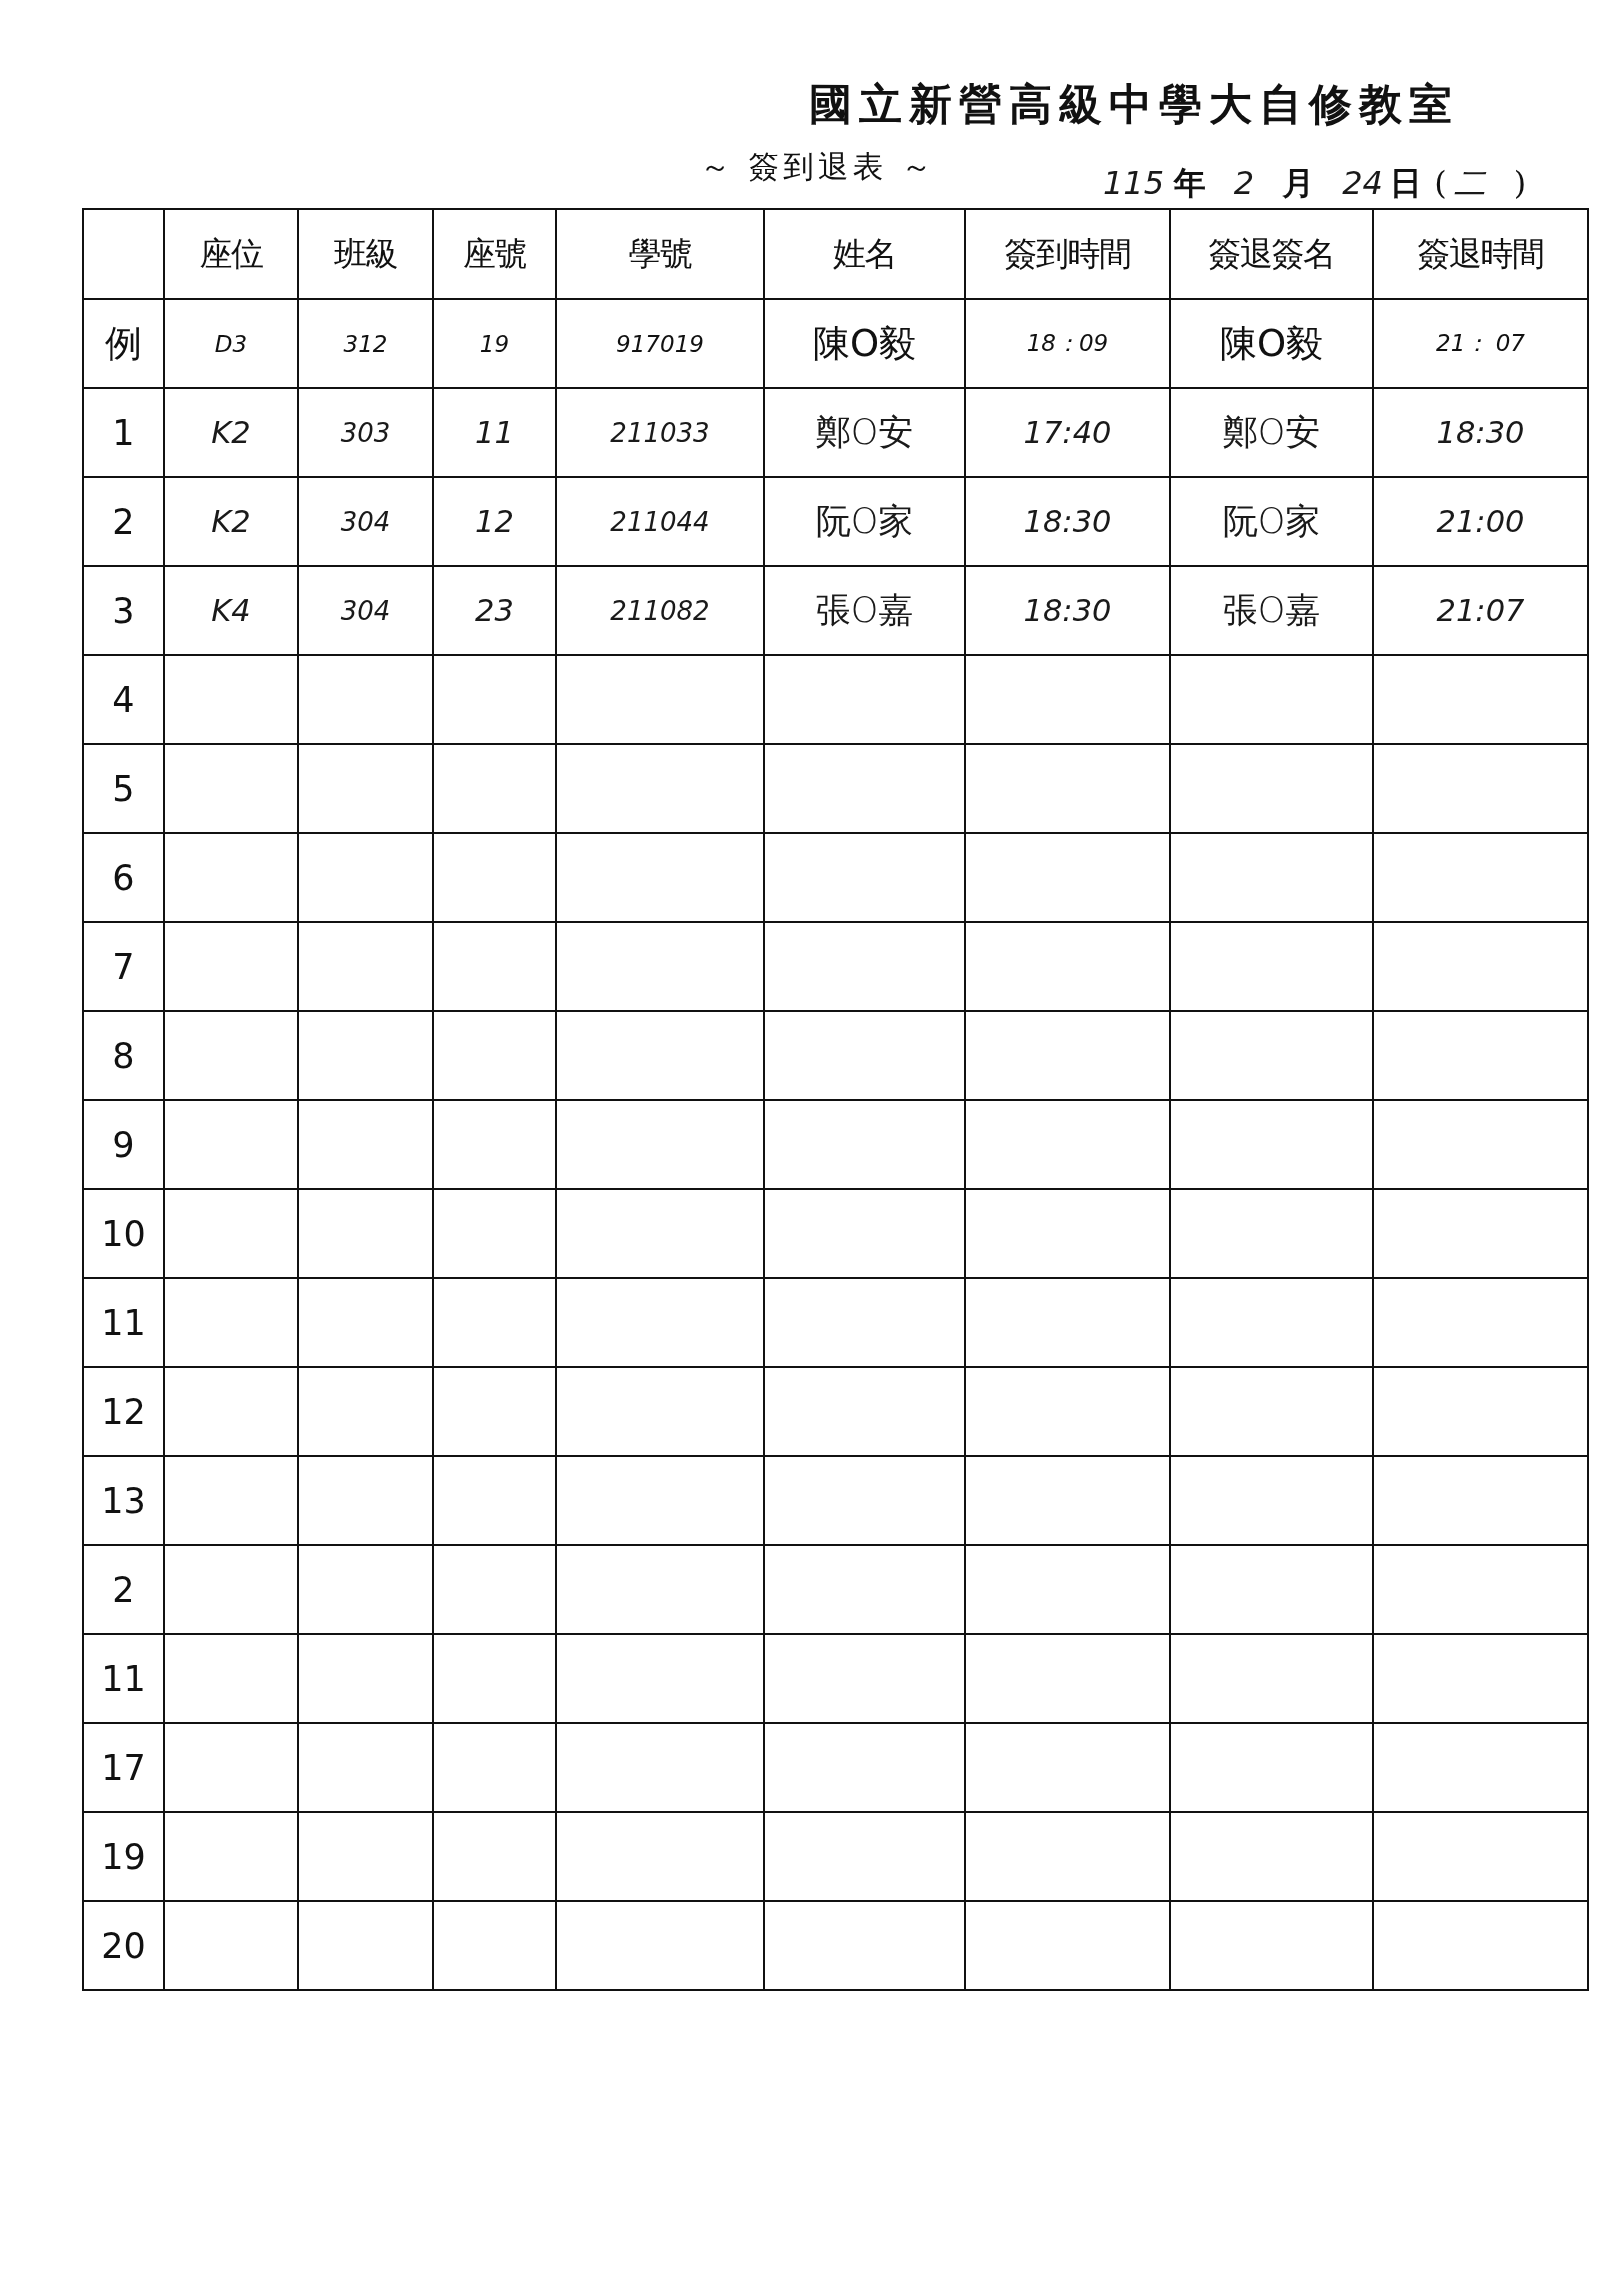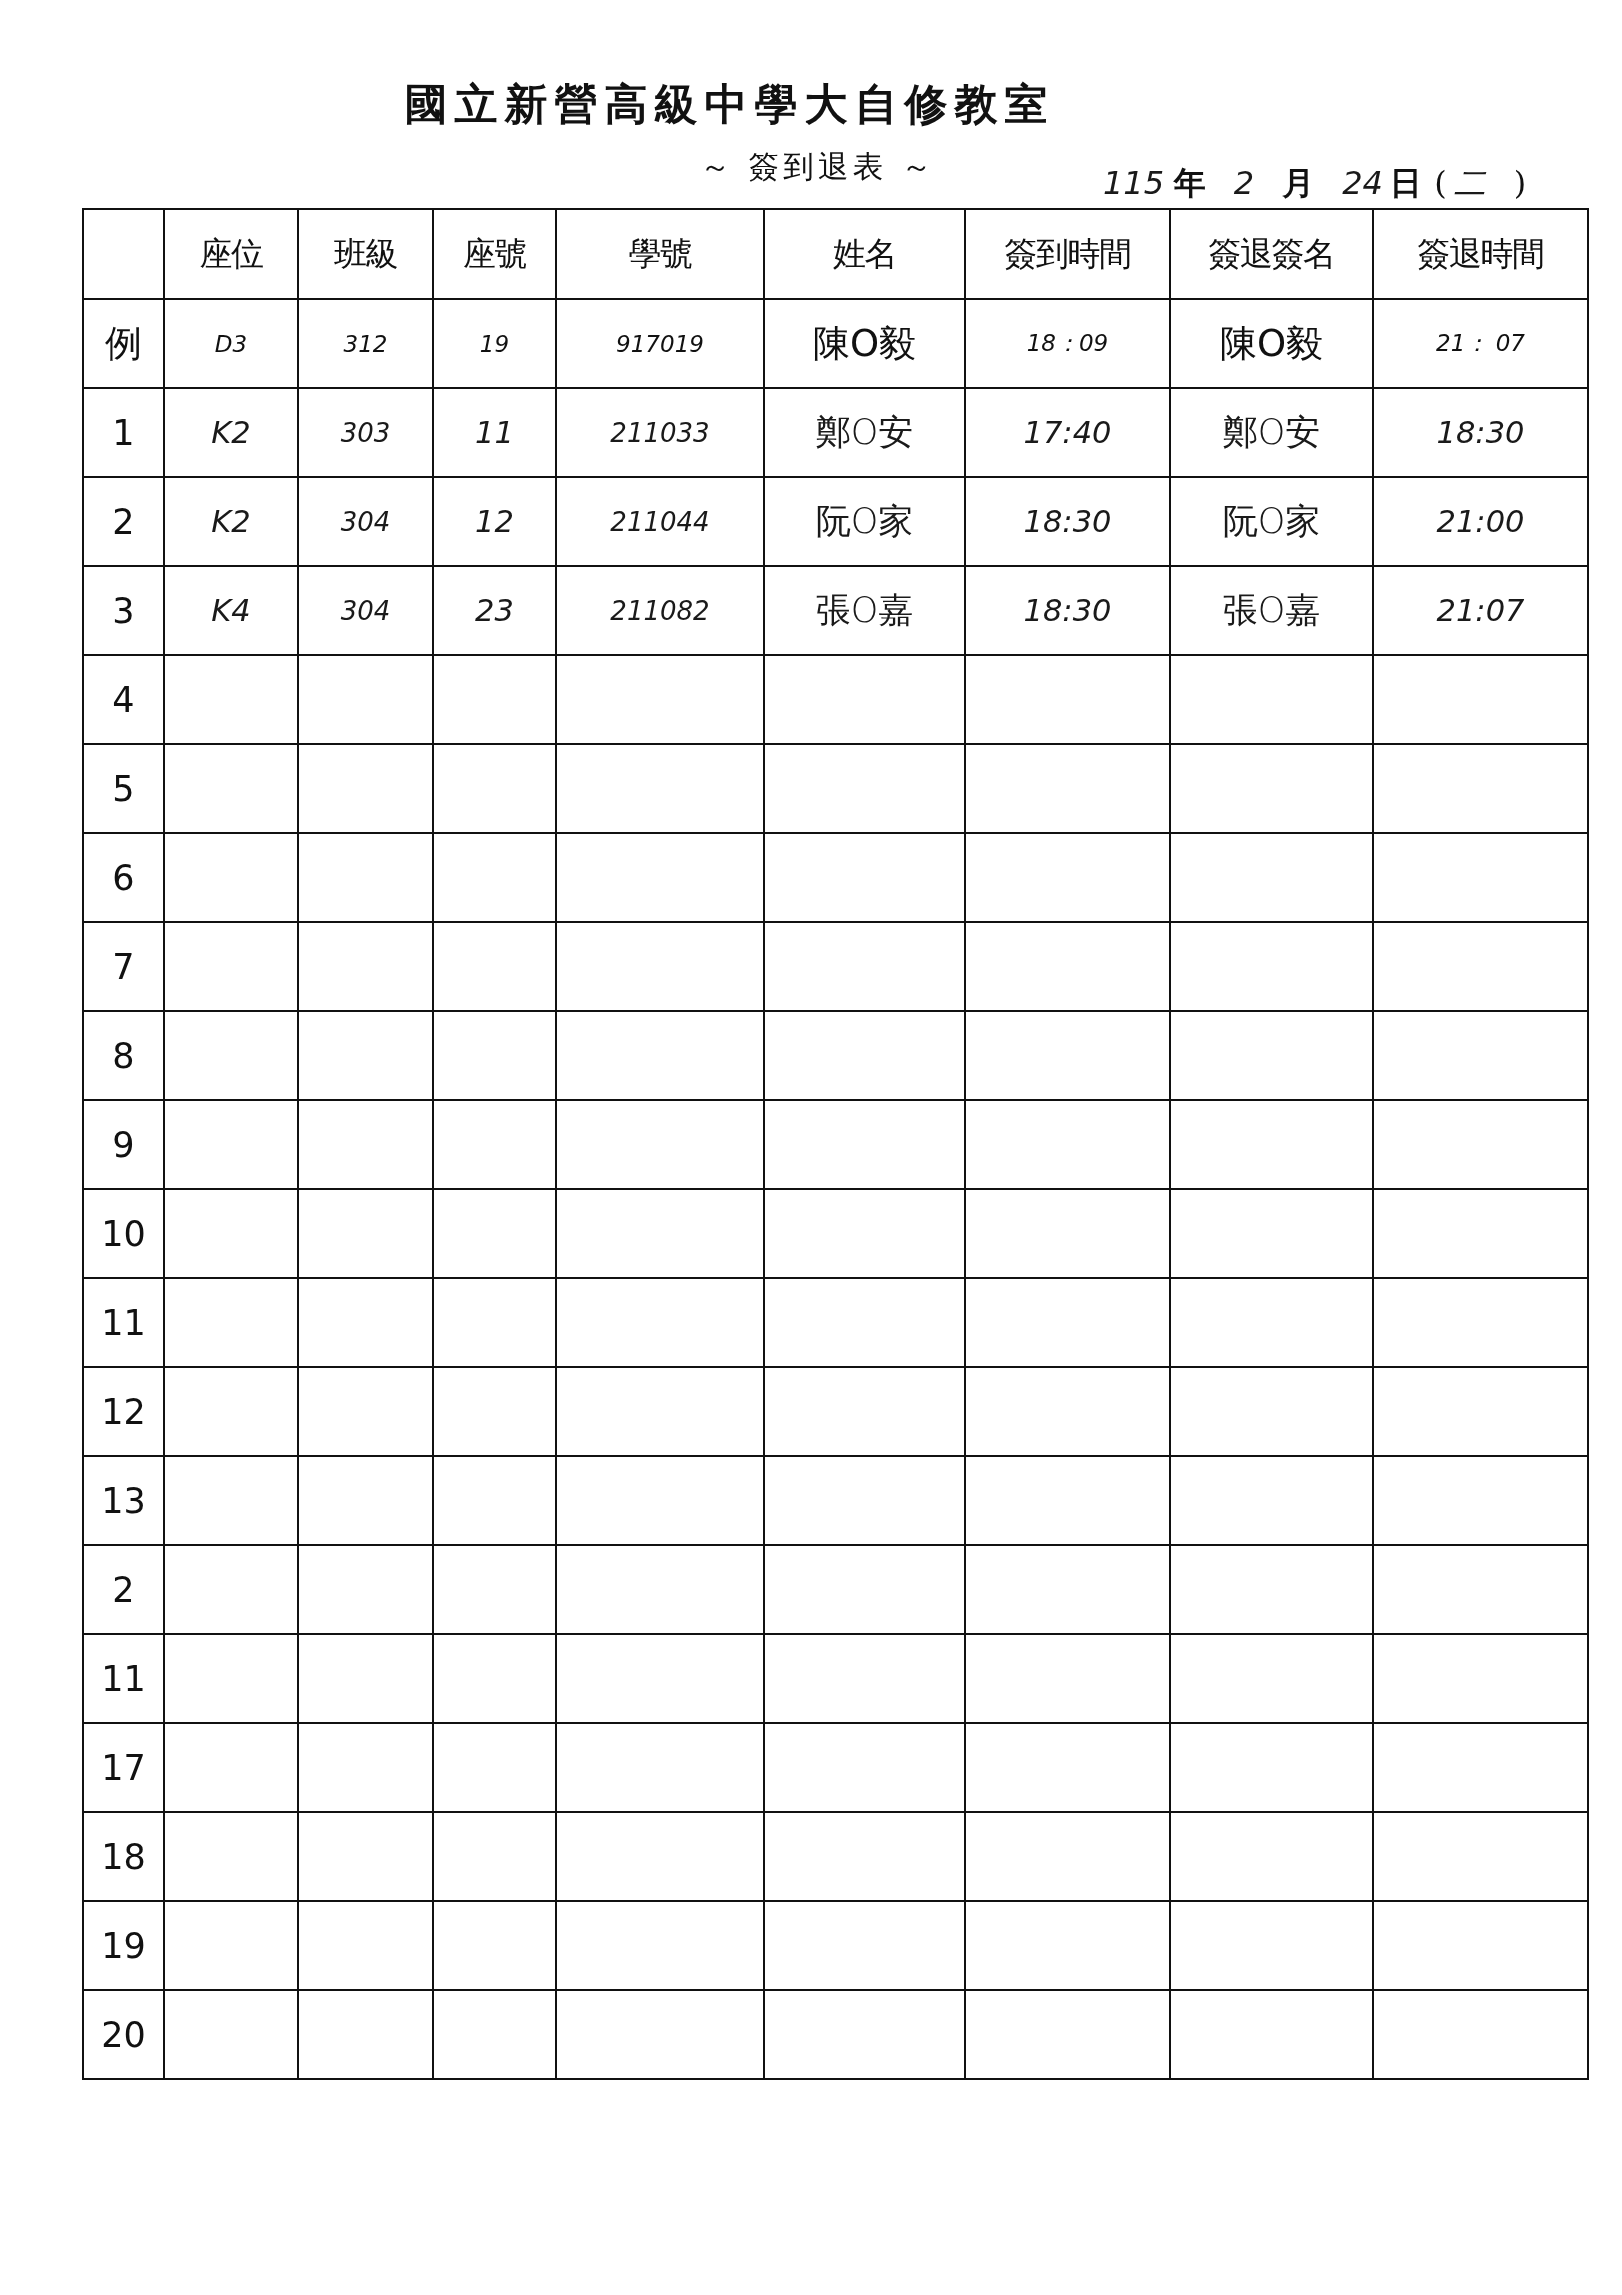--- a/index.html
+++ b/index.html
@@ -13,21 +13,21 @@
       position: relative;
       overflow: hidden;
       font-family: "DejaVu Sans", sans-serif;
       color: #111111;
     }
     .title {
       position: absolute;
       left: 0;
       width: 1459px;
       top: 76px;
-      text-align: center;
+      text-align: right;
       font-family: "DejaVu Serif", serif;
       font-weight: bold;
       font-size: 43px;
       letter-spacing: 7px;
     }
     .subtitle {
       position: absolute;
       left: 700px;
       top: 147px;
       font-family: "DejaVu Serif", serif;
@@ -329,31 +329,20 @@
         <td class="hand"></td>
         <td class="hand small"></td>
         <td class="hand"></td>
         <td class="hand small"></td>
         <td class="hand name"></td>
         <td class="hand"></td>
         <td class="hand name"></td>
         <td class="hand"></td>
       </tr>
       <tr>
-        <td class="rownum">18</td>
-        <td class="hand"></td>
-        <td class="hand small"></td>
-        <td class="hand"></td>
-        <td class="hand small"></td>
-        <td class="hand name"></td>
-        <td class="hand"></td>
-        <td class="hand name"></td>
-        <td class="hand"></td>
-      </tr>
-      <tr>
         <td class="rownum">19</td>
         <td class="hand"></td>
         <td class="hand small"></td>
         <td class="hand"></td>
         <td class="hand small"></td>
         <td class="hand name"></td>
         <td class="hand"></td>
         <td class="hand name"></td>
         <td class="hand"></td>
       </tr>

